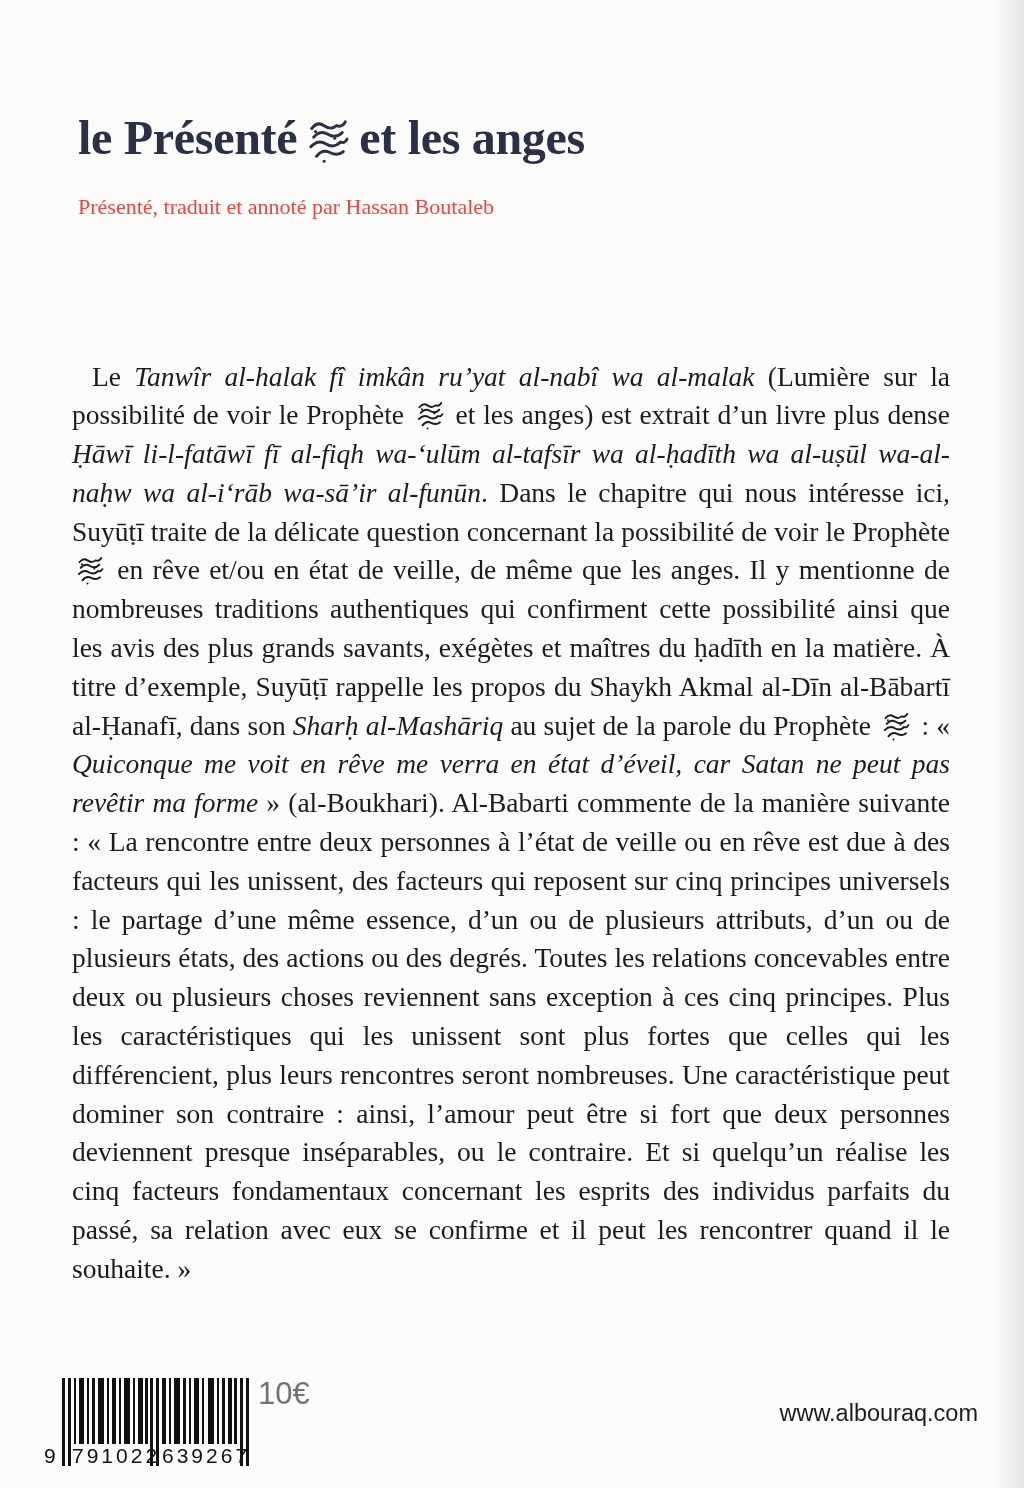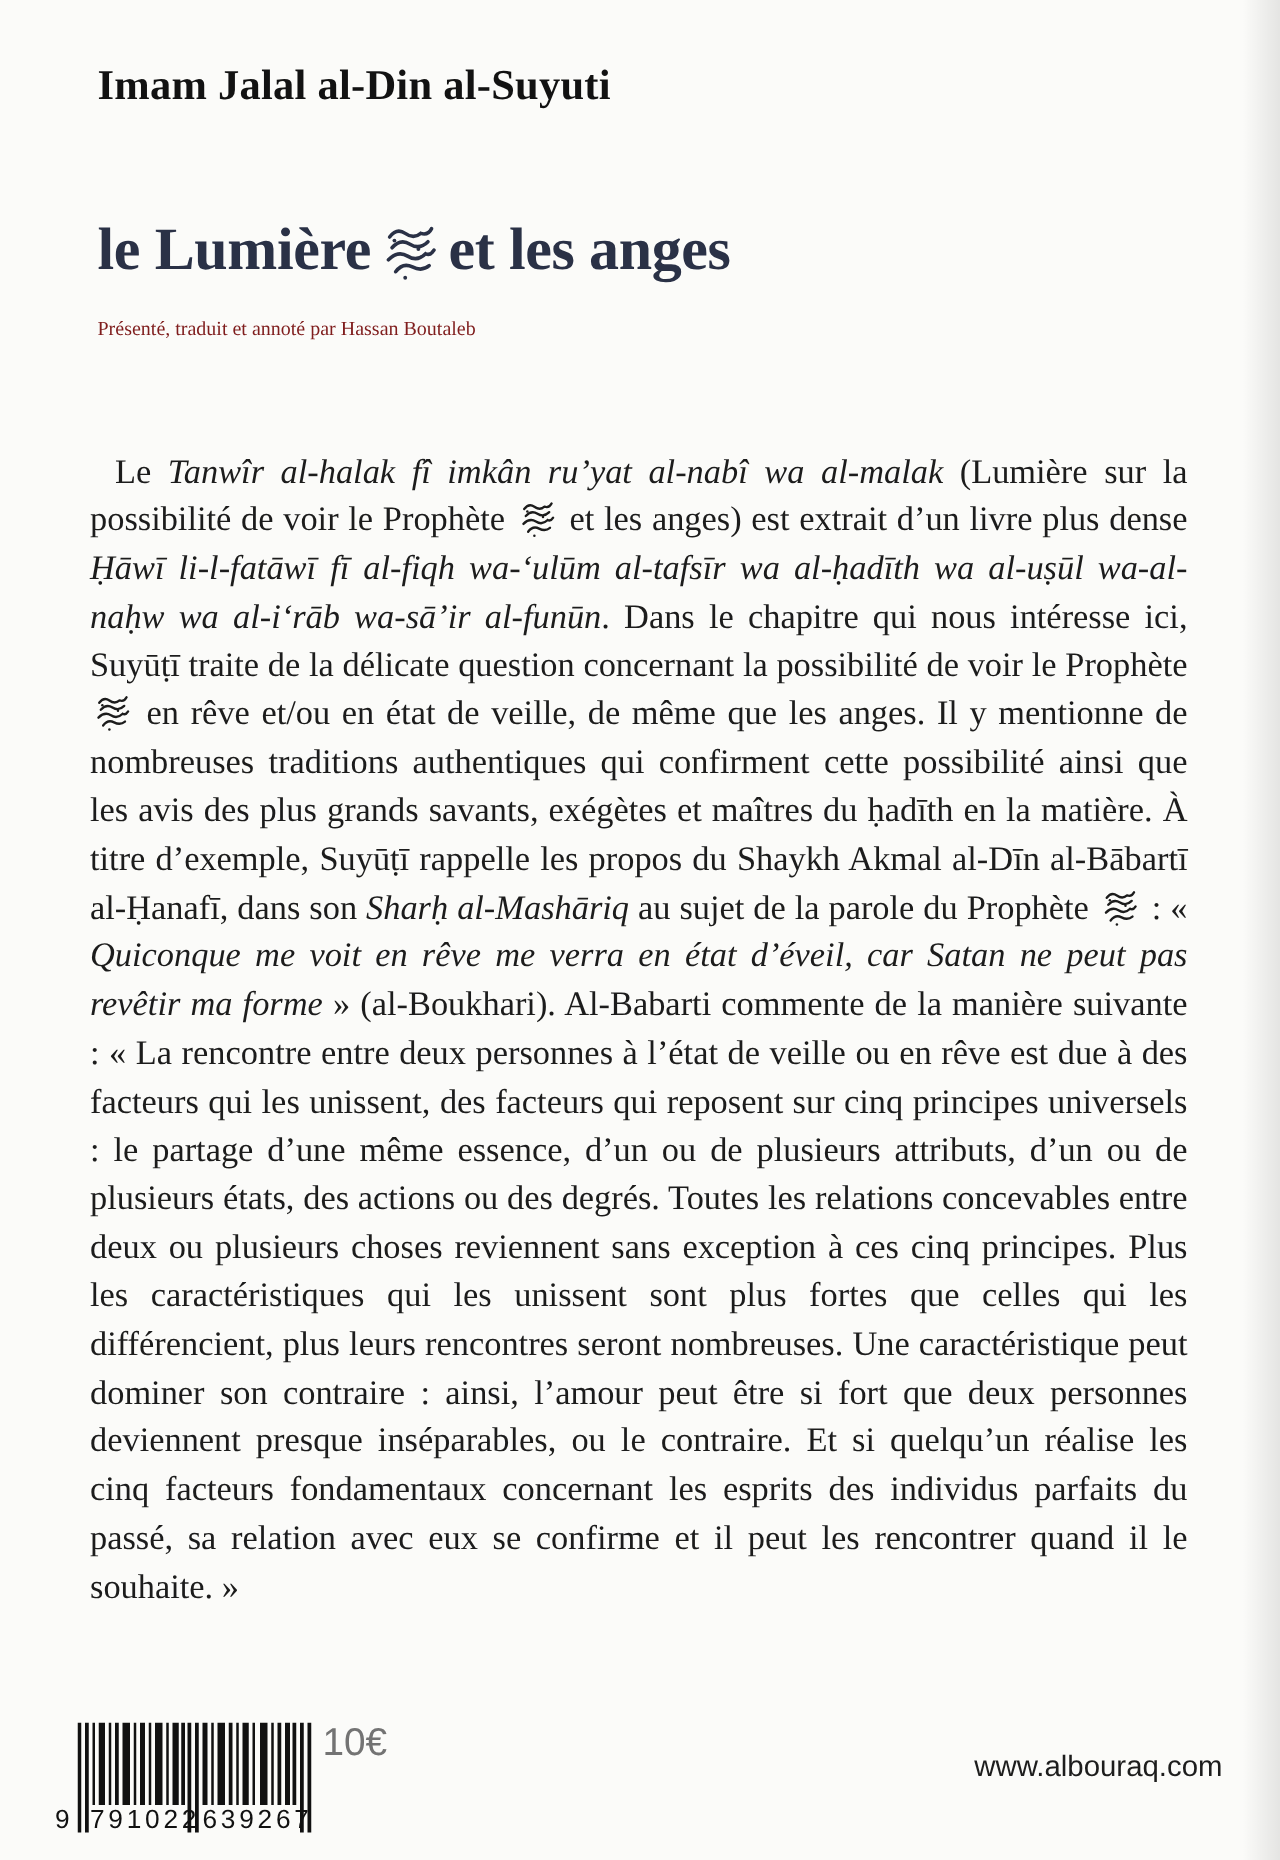--- a/index.html
+++ b/index.html
@@ -16,21 +16,21 @@
   }
   .header{position:absolute;left:78px;top:50px;width:880px;}
   .author{
     font-size:34px;font-weight:bold;color:#121212;margin:0 0 24px 0;
     letter-spacing:0.2px;
   }
   .title{
     font-size:48px;font-weight:bold;color:#2a3146;margin:0;
     line-height:1.22;letter-spacing:-0.3px;
   }
-  .subtitle{font-size:16px;color:#7f1d1d;margin:26px 0 0 0;}
+  .subtitle{font-size:22px;color:#ef4444;margin:26px 0 0 0;}
   .body-text{
     position:absolute;left:72px;top:330px;width:878px;
     font-size:27.5px;line-height:38.8px;text-align:justify;text-indent:20px;
     color:#1c1c1c;
   }
   .it{font-style:italic;margin-top:16px;}
   .hon{display:inline-block;vertical-align:-9px;margin:0 3px;}
   .hon-title{width:46px;height:52px;vertical-align:-14px;margin:0 8px;}
   .hon-body{width:30px;height:34px;}
   .hon path,.hon circle{stroke:currentColor;fill:none;stroke-width:3;stroke-linecap:round;}
@@ -58,22 +58,21 @@
     font-family:"Liberation Sans","DejaVu Sans",sans-serif;
     font-size:23.5px;line-height:34px;color:#1d1d1d;
   }
 </style>
 </head>
 <body>
 
 <div>
 
   <div class="header">
-    <h2 class="author">Imam Jalal al-Din al-Suyuti</h2>
-    <h1 class="title"><br><span>le Lumière</span><svg class="hon hon-title" viewBox="0 0 48 48" aria-hidden="true">
+    <h1 class="title"><br><span>le Présenté</span><svg class="hon hon-title" viewBox="0 0 48 48" aria-hidden="true">
         <path d="M7 10 Q13 2 20 7 T33 7 Q39 9 42 3"></path>
         <path d="M9 19 Q16 11 24 16 T39 14"></path>
         <path d="M6 29 Q14 21 22 26 T37 24 Q41 26 44 21"></path>
         <path d="M12 39 Q18 31 26 35 T40 34"></path>
         <circle cx="11" cy="13" r="1.6"></circle>
         <circle cx="31" cy="20" r="1.6"></circle>
         <circle cx="20" cy="44" r="1.6"></circle>
       </svg><span>et les anges</span></h1>
     <p class="subtitle">Présenté, traduit et annoté par Hassan Boutaleb</p>
   </div>

